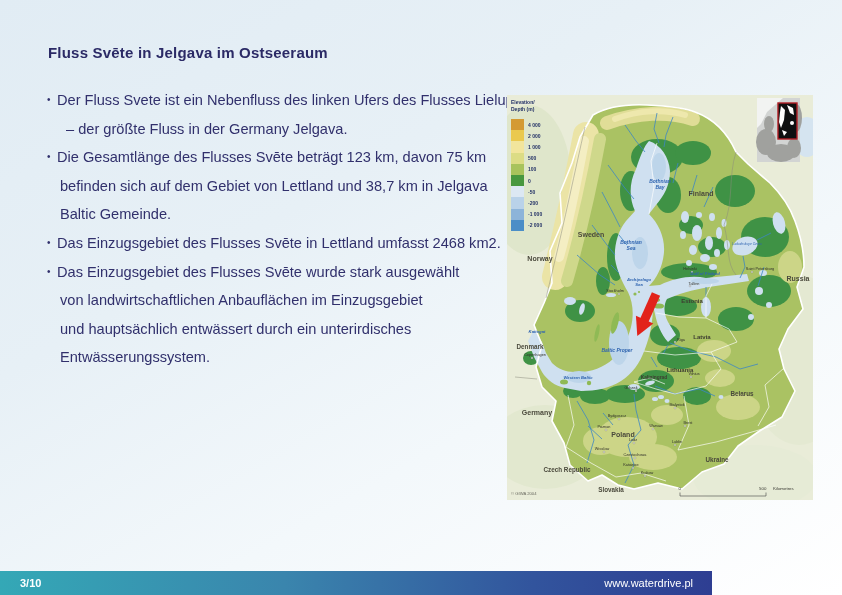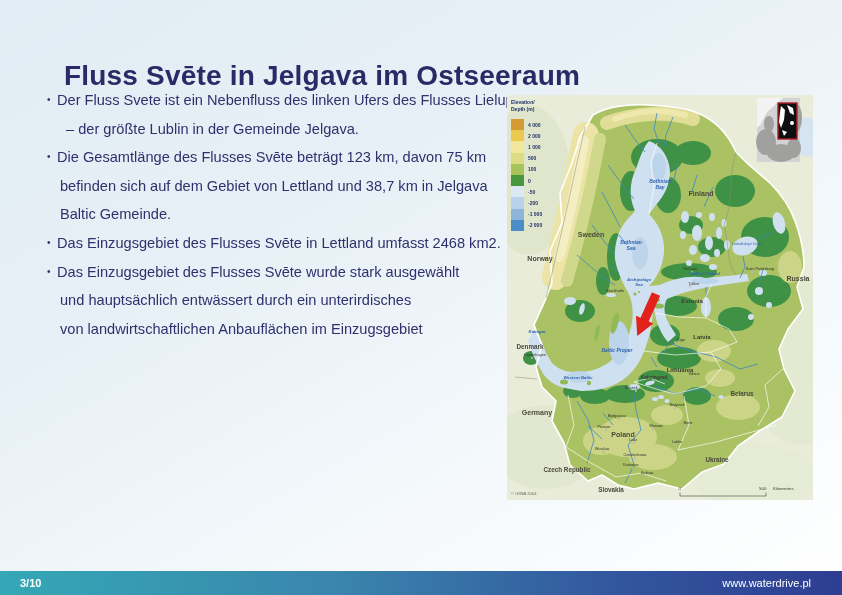--- a/index.html
+++ b/index.html
@@ -2,22 +2,22 @@
 <html><head>
 <meta charset="utf-8">
 <style>
   html,body{margin:0;padding:0;background:#888;}
   .slide{
     position:relative;width:842px;height:595px;overflow:hidden;
     background:linear-gradient(150deg,#e1ecf4 0%,#e7f0f6 35%,#f3f8fb 65%,#ffffff 100%);
     font-family:"Liberation Sans",sans-serif;
   }
   .title{
-    position:absolute;left:48px;top:44px;margin:16px;
-    font-size:28px;font-weight:bold;color:#2b2a66;letter-spacing:.2px;text-align:center;
+    position:absolute;left:48px;top:44px;margin:0;
+    font-size:15px;font-weight:bold;color:#2b2a66;letter-spacing:.2px;text-align:center;
   }
   .content{position:absolute;left:47px;top:86px;width:460px;color:#31306c;font-size:14.6px;}
   .line{position:relative;height:28.6px;line-height:28.6px;padding-left:10px;white-space:nowrap;}
   .line.b::before{content:"•";position:absolute;left:0;top:0;font-size:10px;line-height:28.6px;}
   .line.cont{padding-left:13px;}
   .line.dash{padding-left:19px;}
   .mapbox{position:absolute;left:507px;top:95px;width:306px;height:405px;}
   .mapbox svg{display:block;}
   
   .tc{font-weight:bold;font-size:7px;fill:#4a493c;text-anchor:middle;}
@@ -31,44 +31,45 @@
   .tscale{font-size:4.4px;fill:#3a3a34;}
   .tcopy{font-size:4.2px;fill:#6a6a60;}
   
   .map-legend{position:absolute;left:511px;top:99px;width:60px;color:#223066;}
   .lg-title{font-size:5px;font-weight:bold;line-height:6.5px;}
   .lg-col{margin-top:7px;}
   .lg-row{display:flex;align-items:center;height:11.2px;}
   .sw{width:13px;height:11.2px;flex:0 0 13px;}
   .lg-label{font-size:5px;margin-left:4px;font-weight:bold;}
   .footer{
-    position:absolute;left:0;bottom:0;width:842px;height:24px;
+    position:absolute;left:0;bottom:0;width:712px;height:24px;
     background:linear-gradient(90deg,#34a8b6 0%,#3a85ad 40%,#32549d 75%,#2e3e92 100%);
     color:#fff;font-size:11px;line-height:24px;
   }
   .page-num{position:absolute;left:20px;font-weight:bold;}
-  .website{position:absolute;right:31px;}
+  .website{position:absolute;right:19px;}
 </style>
 </head>
 <body>
 
 <div class="slide">
 
   <h1 class="title">Fluss Svēte in Jelgava im Ostseeraum</h1>
 
   <div class="content">
     <div class="line b">Der Fluss Svete ist ein Nebenfluss des linken Ufers des Flusses Lielupe</div>
-    <div class="line dash">– der größte Lublin in der Gemeinde Jelgava.</div>
+    <div class="line dash">– der größte Fluss in der Germany Jelgava.</div>
     <div class="line b">Die Gesamtlänge des Flusses Svēte beträgt 123 km, davon 75 km</div>
     <div class="line cont">befinden sich auf dem Gebiet von Lettland und 38,7 km in Jelgava</div>
     <div class="line cont">Baltic Gemeinde.</div>
     <div class="line b">Das Einzugsgebiet des Flusses Svēte in Lettland umfasst 2468 km2.</div>
     <div class="line b">Das Einzugsgebiet des Flusses Svēte wurde stark ausgewählt</div>
+    <div class="line cont">von landwirtschaftlichen Anbauflächen im Einzugsgebiet</div>
     <div class="line cont">und hauptsächlich entwässert durch ein unterirdisches</div>
-    <div class="line cont">von landwirtschaftlichen Anbauflächen im Einzugsgebiet</div>
+    <div class="line cont">Entwässerungssystem.</div>
   </div>
 
   <div class="mapbox">
     <svg viewBox="0 0 306 405" width="306" height="405">
 
       <rect width="306" height="405" fill="#e9ecd8"></rect>
       <g>
         <ellipse cx="22" cy="85" rx="42" ry="75" fill="#dfe6cb"></ellipse>
         <ellipse cx="292" cy="265" rx="52" ry="85" fill="#e4e9d2"></ellipse>
         <ellipse cx="38" cy="352" rx="55" ry="42" fill="#e2e8cf"></ellipse>

